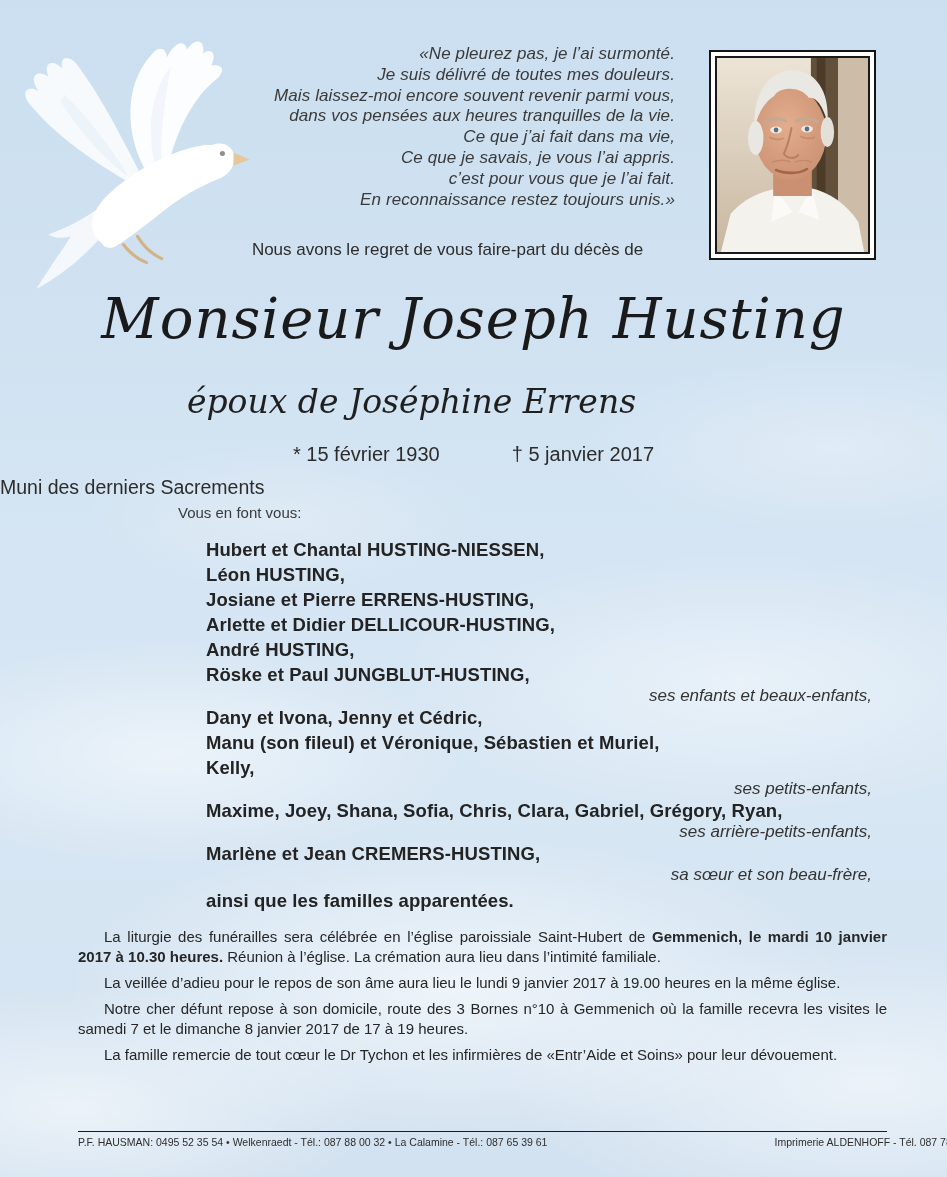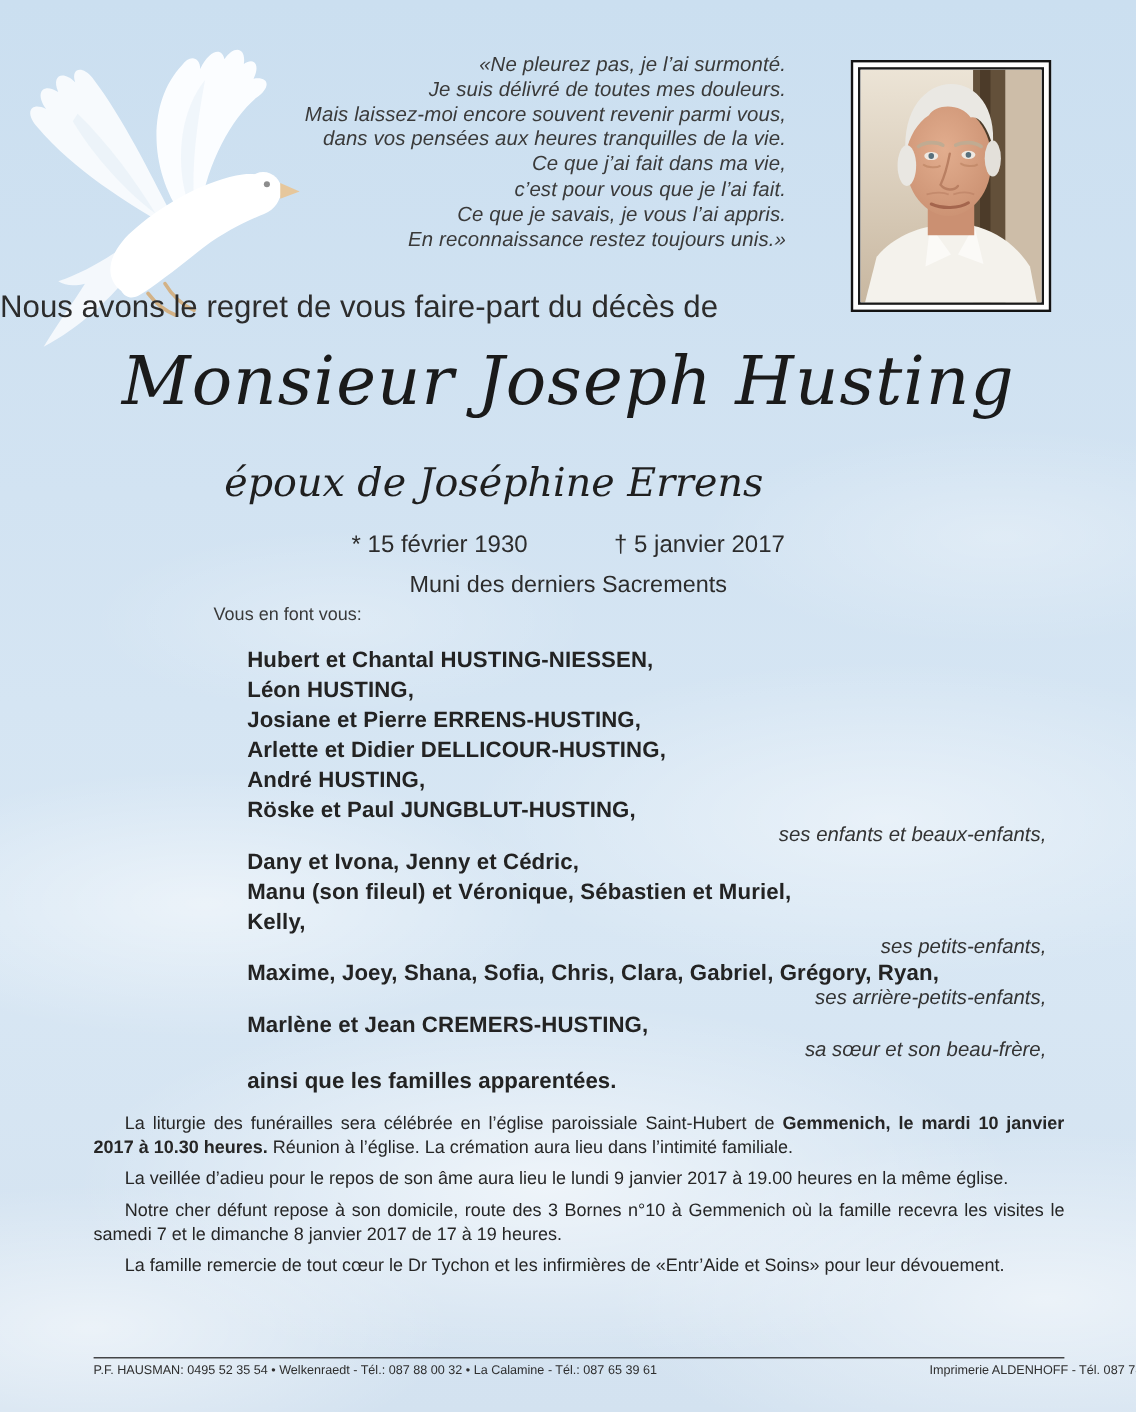--- a/index.html
+++ b/index.html
@@ -34,34 +34,34 @@
     padding: 4px;
   }
   .photo-inner {
     width: 100%; height: 100%;
     border: 2px solid #1a1a1a;
     overflow: hidden;
   }
   .photo-inner svg { display: block; width: 100%; height: 100%; }
 
   .quote {
-    position: absolute; top: 44px; right: 292px;
+    position: absolute; top: 44px; right: 272px;
     text-align: right;
     font-style: italic;
     font-size: 17px;
     line-height: 20.8px;
     color: #3a3a3a;
     letter-spacing: 0.1px;
     white-space: nowrap;
   }
 
   .announcement {
     position: absolute; top: 240px; left: 0; width: 895px;
-    text-align: left;
-    font-size: 26px;
+    text-align: center;
+    font-size: 17px;
     color: #2c2c2c;
   }
 
   .deceased {
     position: absolute; top: 286px; left: 0; width: 947px;
     text-align: center;
     font-family: "DejaVu Serif", serif;
     font-style: italic;
     font-weight: normal;
     font-size: 56px;
@@ -80,21 +80,21 @@
 
   .dates {
     position: absolute; top: 443px; left: 0; width: 947px;
     display: flex; justify-content: center; gap: 72px;
     font-size: 20px;
     color: #2c2c2c;
   }
 
   .sacraments {
     position: absolute; top: 476px; left: 0; width: 947px;
-    text-align: center;
+    text-align: left;
     font-size: 19.5px;
     color: #2c2c2c;
   }
 
   .intro {
     position: absolute; top: 504px; left: 178px;
     font-size: 15px;
     color: #3a3a3a;
   }
 
@@ -228,22 +228,22 @@
       </svg>
     </div>
   </div>
 
   <div class="quote">
       <div class="quote-line">«Ne pleurez pas, je l’ai surmonté.</div>
       <div class="quote-line">Je suis délivré de toutes mes douleurs.</div>
       <div class="quote-line">Mais laissez-moi encore souvent revenir parmi vous,</div>
       <div class="quote-line">dans vos pensées aux heures tranquilles de la vie.</div>
       <div class="quote-line">Ce que j’ai fait dans ma vie,</div>
+      <div class="quote-line">Ce que je savais, je vous l’ai appris.</div>
       <div class="quote-line">c’est pour vous que je l’ai fait.</div>
-      <div class="quote-line">Ce que je savais, je vous l’ai appris.</div>
       <div class="quote-line">En reconnaissance restez toujours unis.»</div>
     </div>
 
   <div class="announcement">Nous avons le regret de vous faire-part du décès de</div>
 
   <h1 class="deceased">Monsieur Joseph Husting</h1>
   <div class="spouse">époux de Joséphine Errens</div>
 
   <div class="dates">
     <span>* 15 février 1930</span>

